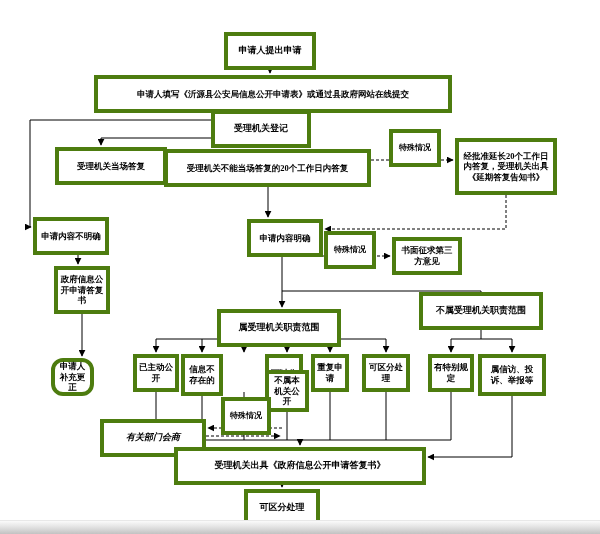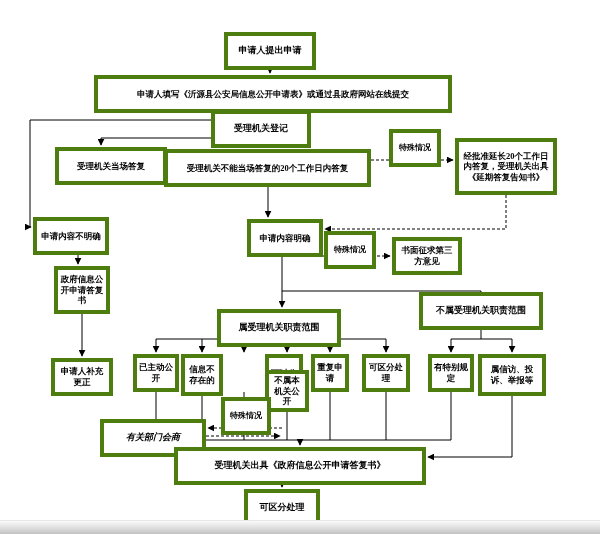--- a/index.html
+++ b/index.html
@@ -30,21 +30,21 @@
   #n-onspot{left:55px;top:147px;width:112px;height:20px;font-size:8.5px;}
   #n-notonspot{left:164px;top:149px;width:207px;height:21px;font-size:8.5px;}
   #n-extend{left:455px;top:138px;width:102px;height:57px;font-size:8.5px;}
   #n-unclear{left:33px;top:217px;width:76px;height:20px;font-size:8.5px;}
   #n-clear{left:247px;top:219px;width:76px;height:20px;font-size:8.5px;}
   #n-sc2{left:324px;top:231px;width:52px;height:16px;}
   #n-third{left:392px;top:237px;width:70px;height:37px;font-size:8.5px;}
   #n-inform{left:54px;top:266px;width:56px;height:48px;font-size:8.5px;}
   #n-inscope{left:217px;top:309px;width:124px;height:20px;}
   #n-outscope{left:419px;top:292px;width:124px;height:20px;}
-  #n-appsup{left:51px;top:358px;width:62px;height:36px;font-size:8.5px;}
+  #n-appsup{left:51px;top:358px;width:43px;height:36px;font-size:8.5px;border-radius:12px;}
   #n-alpub{left:133px;top:354px;width:46px;height:38px;font-size:8.5px;}
   #n-noexist{left:181px;top:354px;width:42px;height:42px;font-size:8.5px;}
   #n-canpub{left:225px;top:354px;width:38px;height:50px;font-size:8.5px;margin-left:40px;}
   #n-notorg{left:265px;top:354px;width:44px;height:42px;font-size:8.5px;margin-top:16px;}
   #n-repeat{left:311px;top:354px;width:38px;height:38px;font-size:8.5px;}
   #n-sep{left:362px;top:354px;width:48px;height:38px;font-size:8.5px;}
   #n-srule{left:428px;top:354px;width:46px;height:38px;font-size:8.5px;}
   #n-petition{left:478px;top:354px;width:68px;height:42px;font-size:8.5px;}
   #n-sc3{left:221px;top:397px;width:50px;height:16px;}
   #n-consult{left:100px;top:419px;width:106px;height:20px;font-style:italic;}

